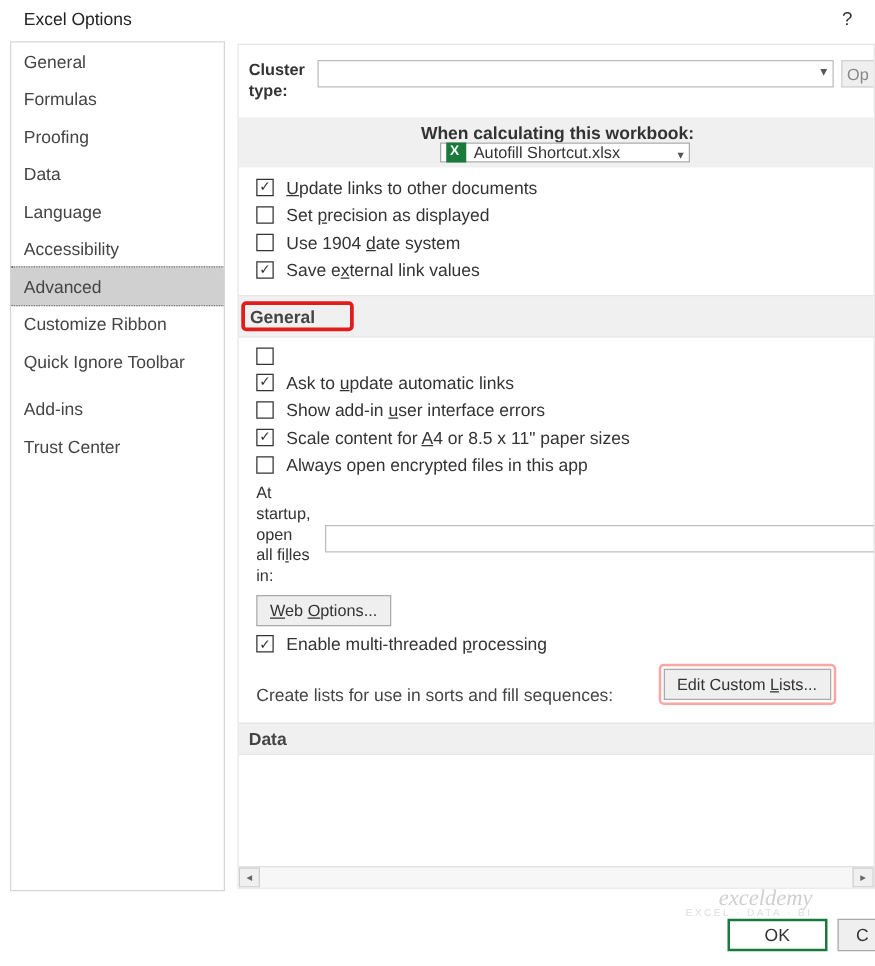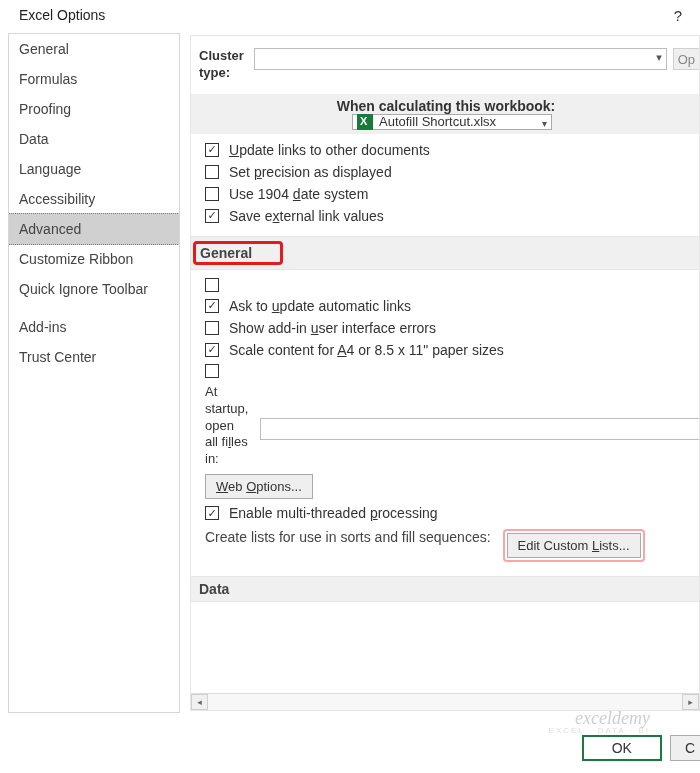--- a/index.html
+++ b/index.html
@@ -201,23 +201,24 @@
     display: inline-block;
     border: 1px solid #aaa;
     background: #efefef;
     padding: 4px 10px;
     font-size: 13px;
     color: #333;
     cursor: pointer;
   }
   .create-row {
     display: flex;
-    align-items: flex-start;
+    align-items: flex-end;
     margin: 8px 0 4px 6px;
     font-size: 14px;
+    gap: 24px;
   }
   .create-row .txt { color: #444; }
   .hl-edit {
     margin-left: 12px;
     padding: 2px;
     border: 2px solid #fca5a5;
     border-radius: 4px;
   }
   .hl-edit .btn { padding: 4px 10px; }
   .hscroll {
@@ -361,20 +362,21 @@
       <div class="check-row">
         <span class="check"></span>
         <span><span>Show add-in </span><span class="u">u</span><span>ser interface errors</span></span>
       </div>
       <div class="check-row">
         <span class="check checked"></span>
         <span><span>Scale content for </span><span class="u">A</span><span>4 or 8.5 x 11" paper sizes</span></span>
       </div>
       <div class="check-row">
         <span class="check"></span>
+        <span>Always open encrypted files in this app</span>
       </div>
 
       <div class="startup">
         <div class="lbl">
           <span>At</span><br>
           <span>startup,</span><br>
           <span>open</span><br>
           <span>all fi</span><span class="u">l</span><span>les</span><br>
           <span>in:</span>
         </div>

